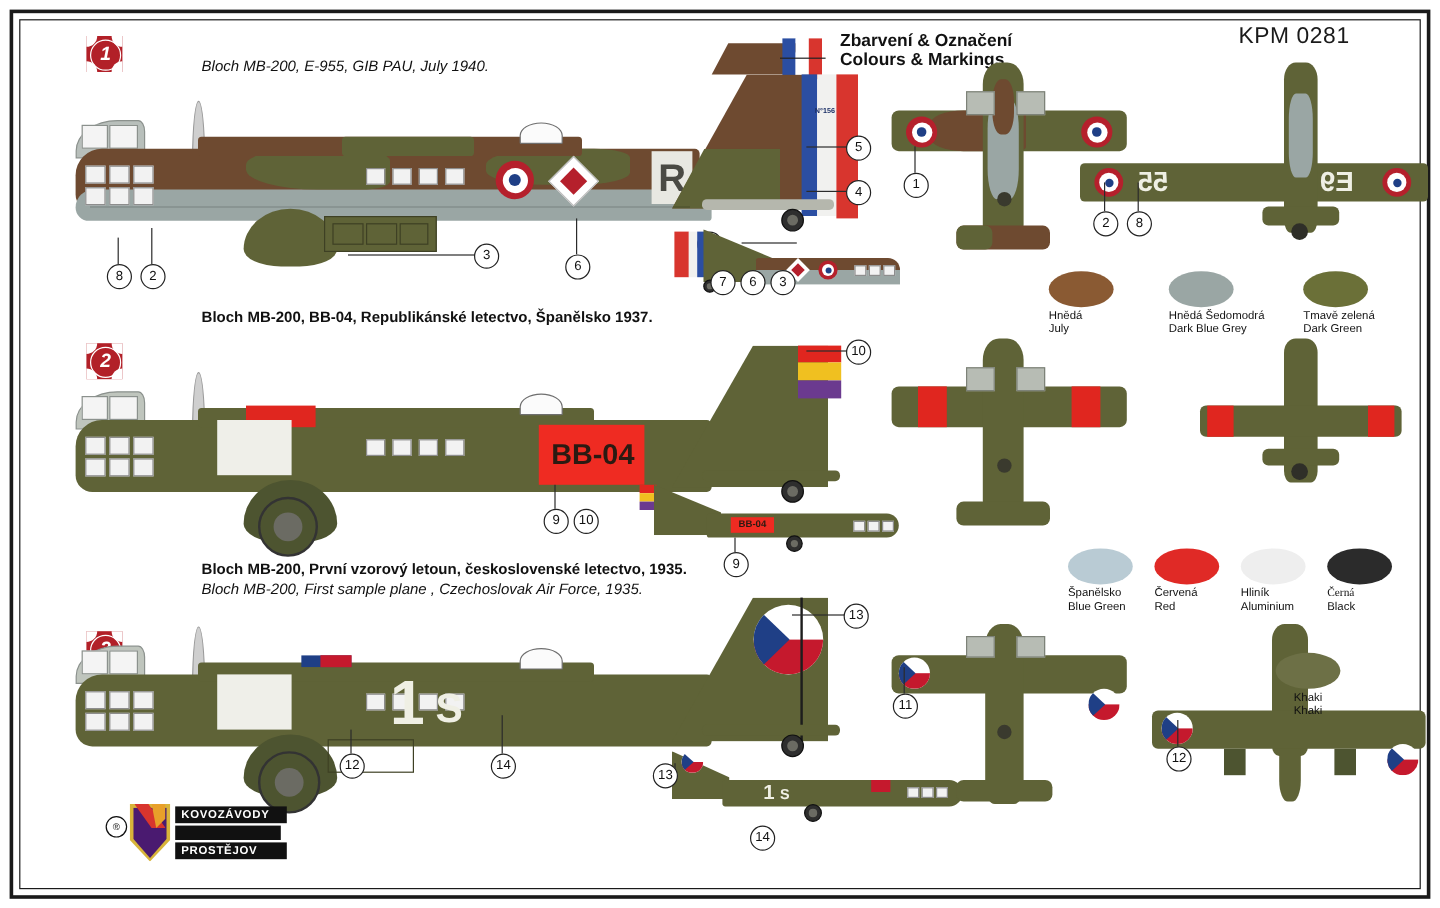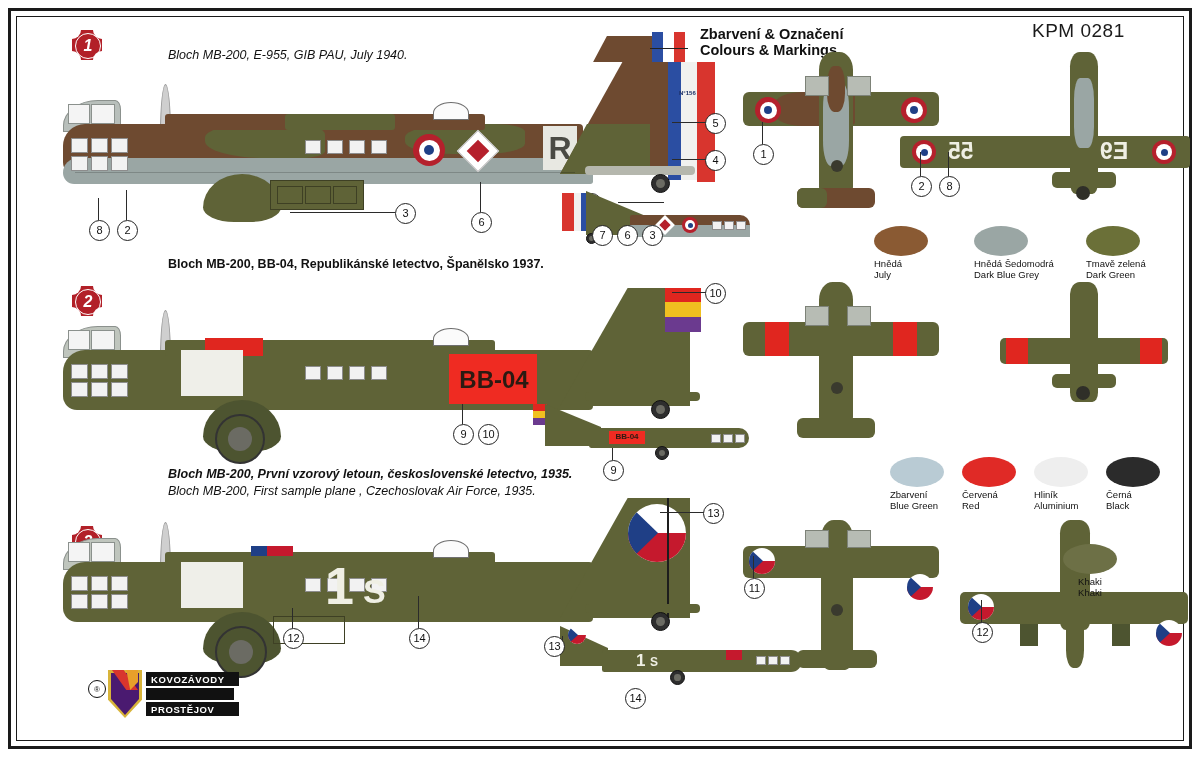--- a/index.html
+++ b/index.html
@@ -340,48 +340,48 @@
     <div class="abs" style="left:0px;top:56px;width:168px;height:26px;background:#5f6337;border-radius:5px;"></div>
     <div class="abs" style="left:6px;top:56px;width:22px;height:26px;background:#e0261f;"></div>
     <div class="abs" style="left:140px;top:56px;width:22px;height:26px;background:#e0261f;"></div>
     <div class="abs" style="left:52px;top:92px;width:64px;height:14px;background:#5f6337;border-radius:5px;"></div>
     <div class="abs" style="left:76px;top:104px;width:14px;height:14px;border-radius:50%;background:#2f2f28;"></div>
   </div>
 
   <div class="abs" style="left:890px;top:457px;">
     <div class="abs" style="left:0;top:0;">
       <div class="sw" style="background:#b9cbd4;"></div>
-      <div class="sw-cz" style="margin-top:3px;">Zbarvení</div>
+      <div class="sw-cz" style="margin-top:3px;">Španělsko</div>
       <div class="sw-en">Blue Green</div>
     </div>
     <div class="abs" style="left:72px;top:0;">
       <div class="sw" style="background:#e02a26;"></div>
       <div class="sw-cz" style="margin-top:3px;">Červená</div>
       <div class="sw-en">Red</div>
     </div>
     <div class="abs" style="left:144px;top:0;">
       <div class="sw" style="background:#eeeeee;"></div>
       <div class="sw-cz" style="margin-top:3px;">Hliník</div>
       <div class="sw-en">Aluminium</div>
     </div>
     <div class="abs" style="left:216px;top:0;">
       <div class="sw" style="background:#2b2b2b;"></div>
-      <div class="sw-cz" style="margin-top:3px;">Černá</div>
+      <div class="sw-cz" style="margin-top:3px;font-family:Liberation Serif, serif;">Černá</div>
       <div class="sw-en">Black</div>
     </div>
   </div>
 
   <div class="abs badge" style="left:72px;top:466px;">
     <span class="c1"></span>
       <span class="c2"></span>
       <span class="c3"></span>
       <span class="c4"></span>
     <span class="disc">3</span>
   </div>
-  <div class="abs cap-cz" style="left:168px;top:467px;font-style:italic;">Bloch MB-200, První vzorový letoun, československé letectvo, 1935.</div>
+  <div class="abs cap-cz" style="left:168px;top:467px;">Bloch MB-200, První vzorový letoun, československé letectvo, 1935.</div>
   <div class="abs cap-en" style="left:168px;top:484px;">Bloch MB-200, First sample plane , Czechoslovak Air Force, 1935.</div>
 
   <div class="abs" style="left:55px;top:498px;width:700px;height:190px;">
     <div class="abs prop" style="left:105px;top:24px;width:9px;height:96px;border-radius:50%;"></div>
     <div class="abs" style="left:8px;top:40px;width:56px;height:30px;background:#bfc5bd;border-radius:60% 10% 0 0/80% 30% 0 0;border:1px solid #8b918d;"></div>
     <div class="abs" style="left:13px;top:44px;width:20px;height:18px;background:#f4f4f4;border:1px solid #8b918d;"></div>
     <div class="abs" style="left:36px;top:44px;width:22px;height:18px;background:#f4f4f4;border:1px solid #8b918d;"></div>
     <div class="abs" style="left:8px;top:64px;width:530px;height:60px;background:#5f6337;border-radius:22px 4px 4px 14px;"></div>
     <div class="abs" style="left:110px;top:54px;width:330px;height:16px;background:#5f6337;border-radius:3px;"></div>
     <div class="abs win" style="left:16px;top:78px;width:15px;height:13px;"></div>

